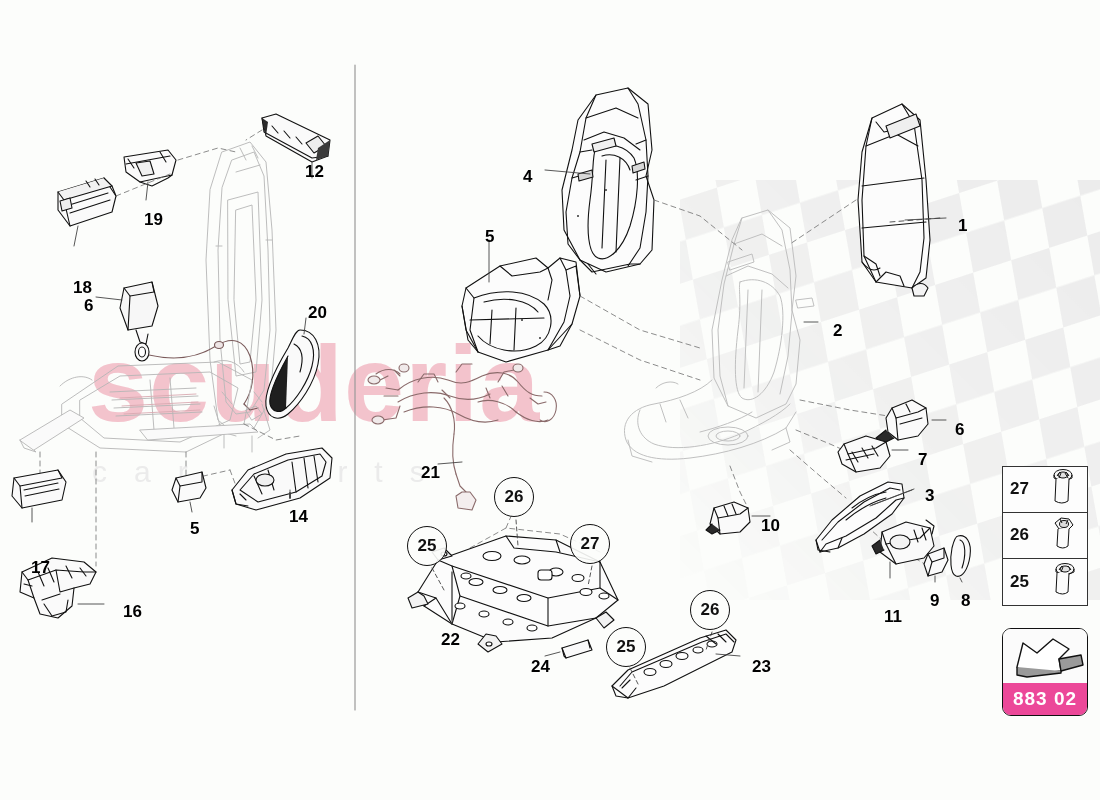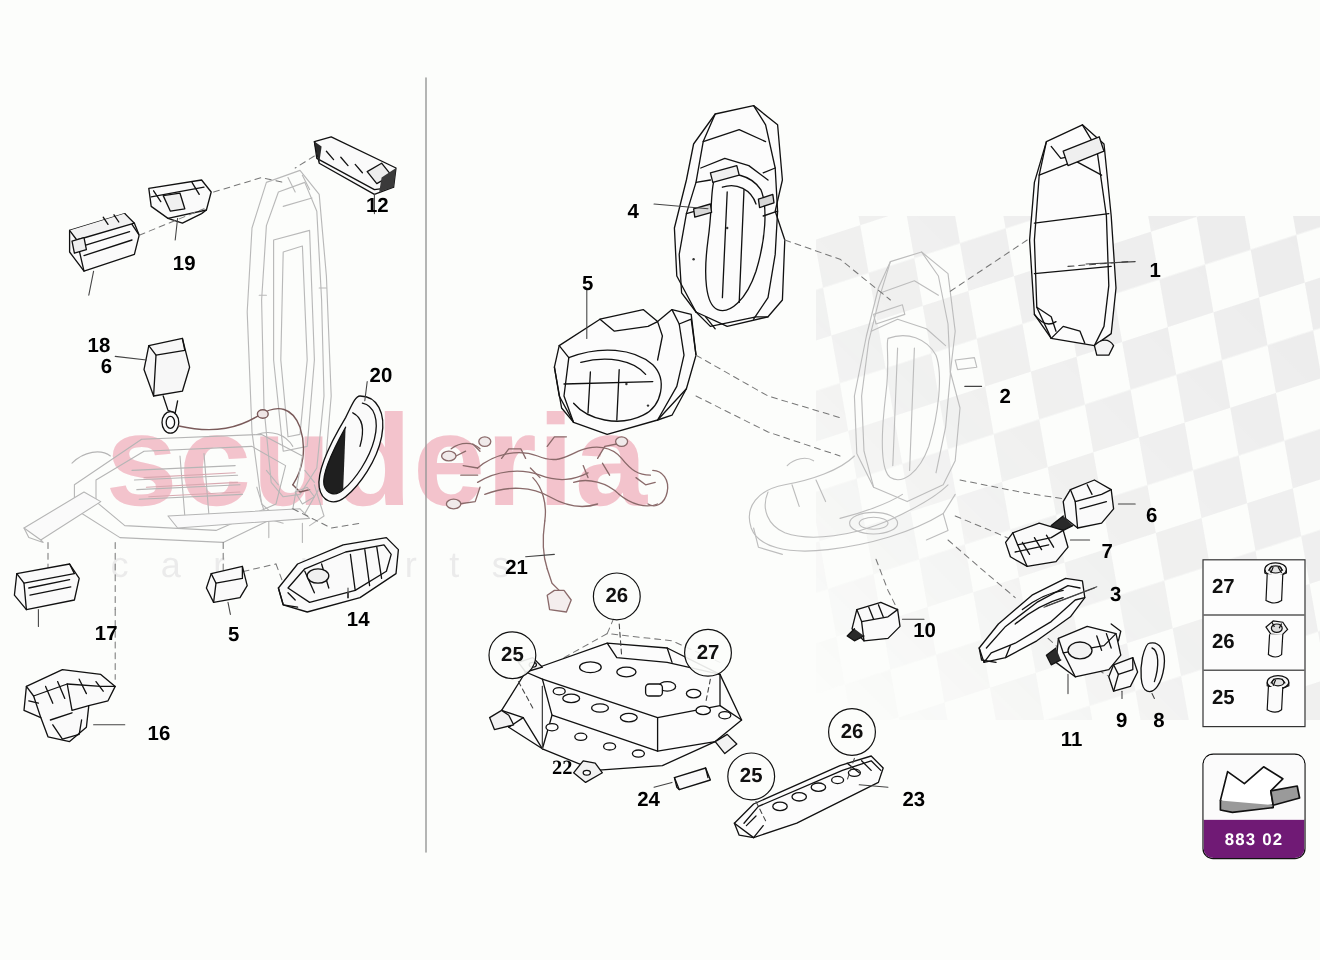--- a/index.html
+++ b/index.html
@@ -51,21 +51,21 @@
     font-family:"Liberation Sans",sans-serif;
   }
   .legend-ico{position:absolute;right:6px;top:50%;transform:translateY(-50%);}
   .badge{
     position:absolute;left:1002px;top:628px;width:86px;height:88px;
     border:1.6px solid #111;border-radius:9px;overflow:hidden;background:#fff;
     box-sizing:border-box;
   }
   .badge-art{height:54px;background:#fbfbfb;position:relative;}
   .badge-code{
-    height:32px;background:#701a75;color:#fff;font-size:14px;font-weight:bold;
+    height:32px;background:#ec4899;color:#fff;font-size:19px;font-weight:bold;
     display:flex;align-items:center;justify-content:center;letter-spacing:1px;
     font-family:"Liberation Sans",sans-serif;
   }
 </style>
 </head>
 <body>
 
 <div id="stage">
 
   <svg width="1100" height="800">
@@ -517,26 +517,26 @@
       <div class="lbl" style="left: 918px; top: 451px;">7</div>
       <div class="lbl" style="left: 961px; top: 592px;">8</div>
       <div class="lbl" style="left: 930px; top: 592px;">9</div>
       <div class="lbl" style="left: 761px; top: 517px;">10</div>
       <div class="lbl" style="left: 884px; top: 588px; margin-top: 20px;">11</div>
       <div class="lbl" style="left: 305px; top: 163px;">12</div>
       <div class="lbl" style="left: 84px; top: 297px;">6</div>
       <div class="lbl" style="left: 289px; top: 508px;">14</div>
       <div class="lbl" style="left: 190px; top: 520px;">5</div>
       <div class="lbl" style="left: 123px; top: 603px;">16</div>
-      <div class="lbl" style="left: 31px; top: 519px; margin-left: 48px;">17</div>
+      <div class="lbl" style="left: 31px; top: 559px;">17</div>
       <div class="lbl" style="left: 73px; top: 267px; margin-top: 12px;">18</div>
       <div class="lbl" style="left: 144px; top: 211px;">19</div>
       <div class="lbl" style="left: 308px; top: 304px;">20</div>
       <div class="lbl" style="left: 421px; top: 464px;">21</div>
-      <div class="lbl" style="left: 460px; top: 631px; font-family: Liberation Serif, serif;">22</div>
+      <div class="lbl" style="left: 441px; top: 631px;">22</div>
       <div class="lbl" style="left: 752px; top: 658px;">23</div>
       <div class="lbl" style="left: 531px; top: 658px;">24</div>
       <div class="clbl" style="left: 407px; top: 526px;">25</div>
       <div class="clbl" style="left: 494px; top: 477px;">26</div>
       <div class="clbl" style="left: 570px; top: 524px;">27</div>
       <div class="clbl" style="left: 606px; top: 627px;">25</div>
       <div class="clbl" style="left: 690px; top: 590px;">26</div>
     </div>
 
   <div class="legend-box">

